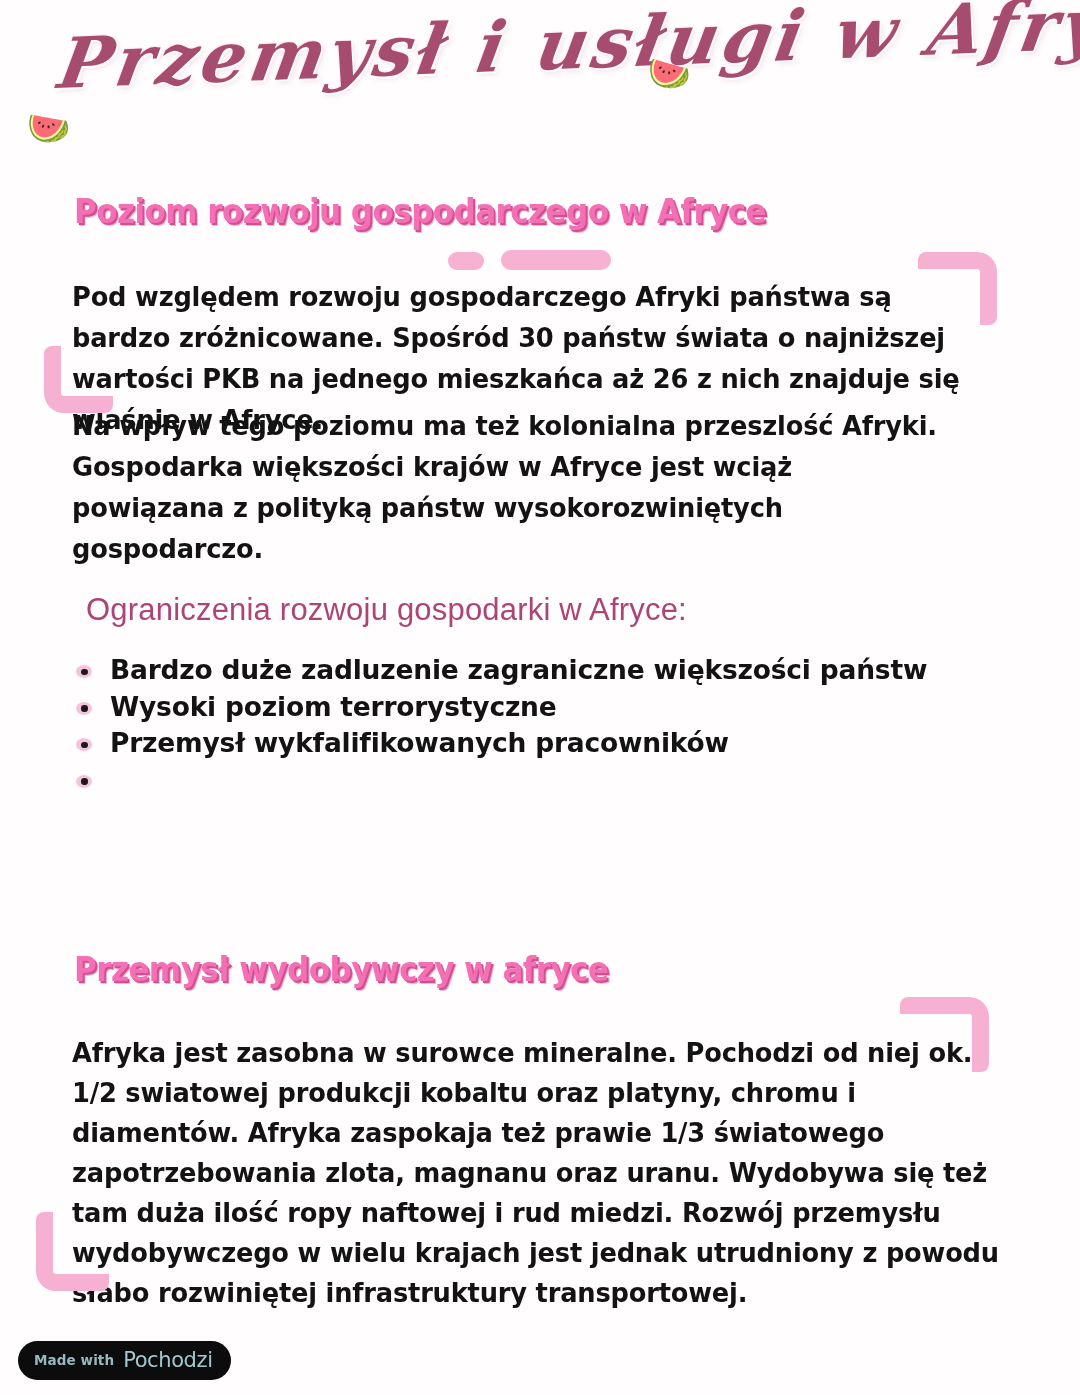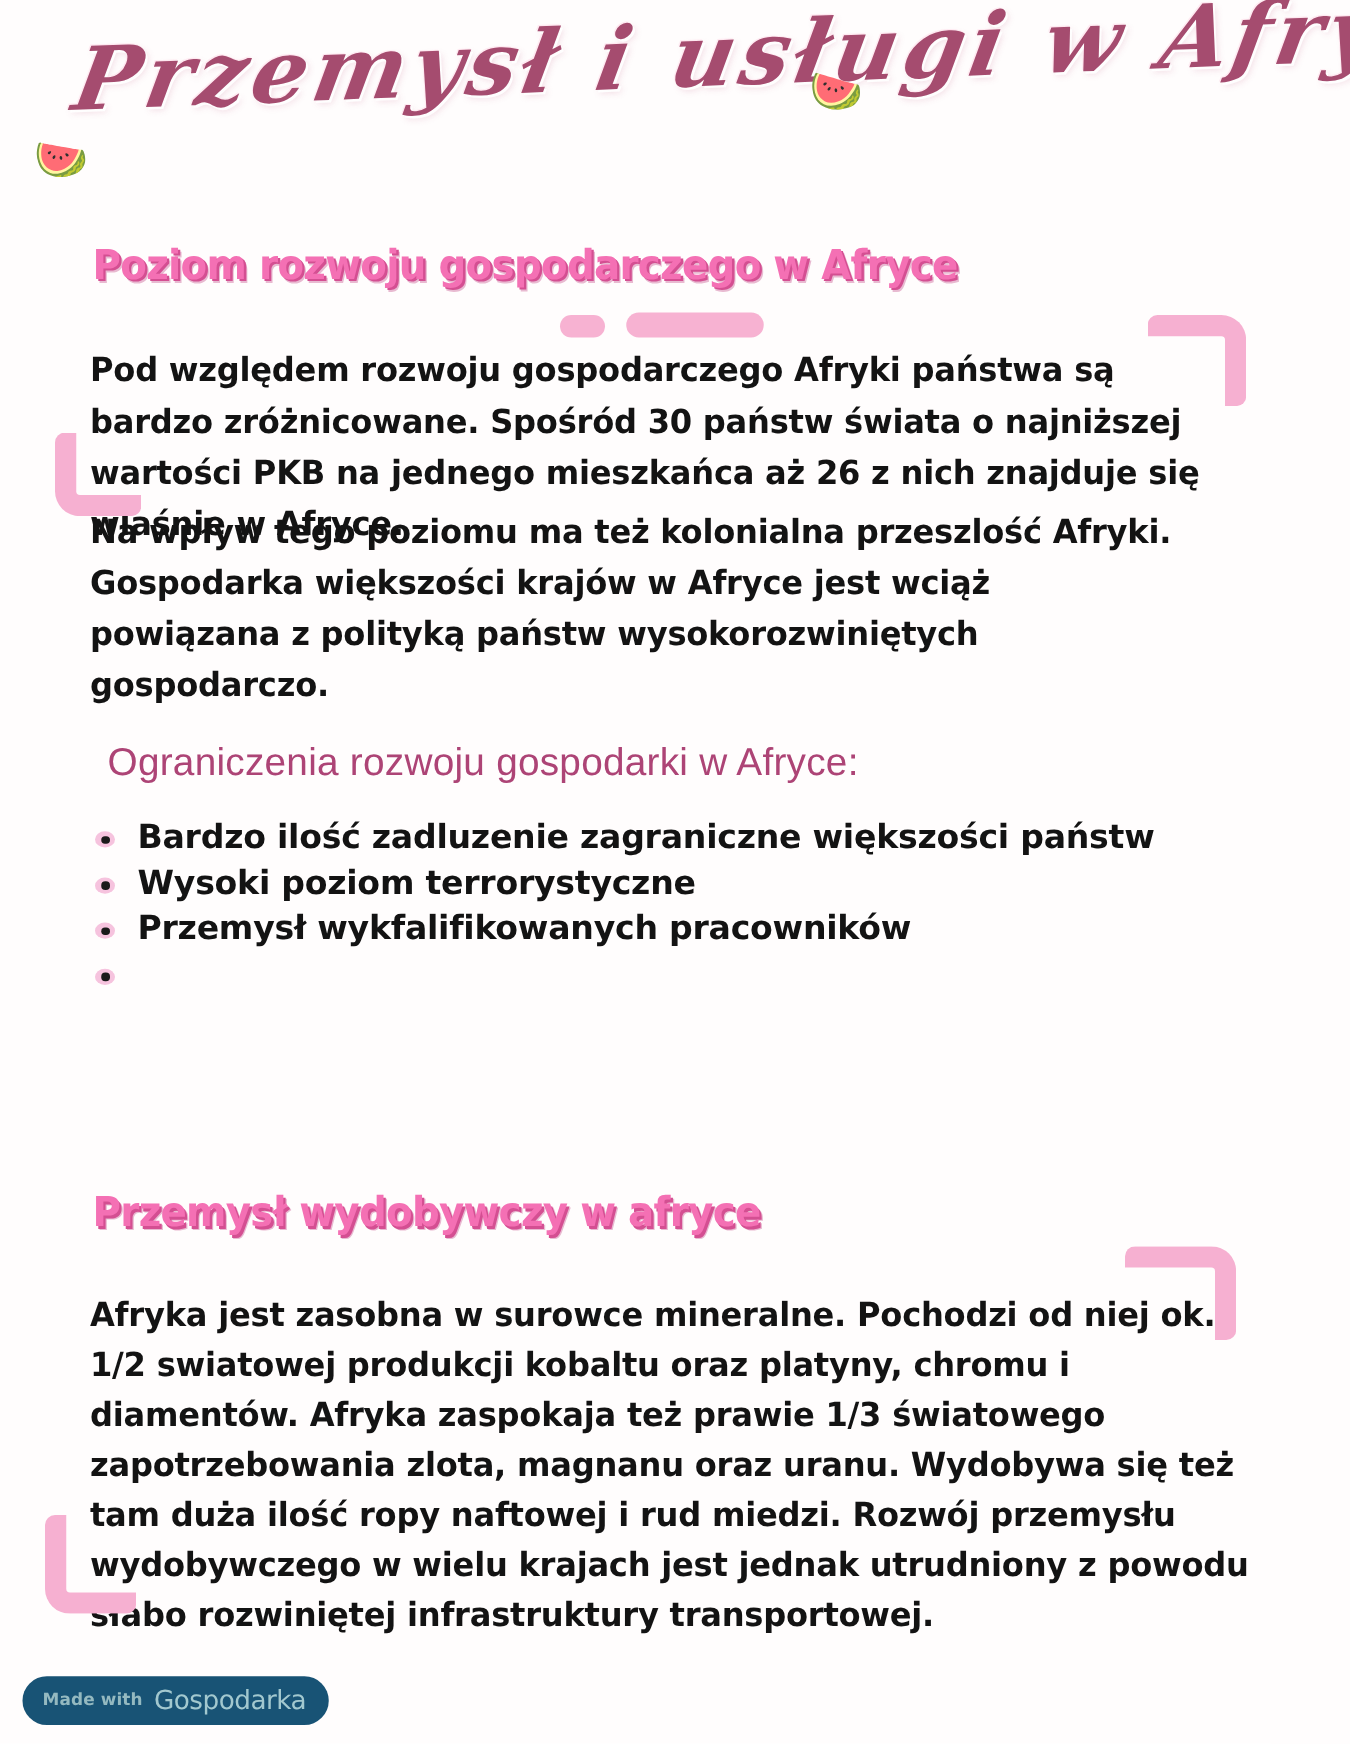--- a/index.html
+++ b/index.html
@@ -168,21 +168,21 @@
   
   .gn-badge {
     position: absolute;
     left: 18px;
     top: 1341px;
     display: flex;
     align-items: center;
     gap: 9px;
     padding: 7px 18px 8px 16px;
     border-radius: 22px;
-    background: #0c4a6e;
+    background: #000000;
     opacity: .95;
   }
   .gn-made {
     font-family: "DejaVu Sans", sans-serif;
     font-size: 13.5px;
     font-weight: 600;
     color: #8fb6bd;
     letter-spacing: .1px;
   }
   .gn-name {
@@ -208,21 +208,21 @@
 
   <div class="body-block" style="left:72px; top:276px; width:930px;">Pod względem rozwoju gospodarczego Afryki państwa są bardzo zróżnicowane. Spośród 30 państw świata o najniższej wartości PKB na jednego mieszkańca aż 26 z nich znajduje się wlaśnie w Afryce.</div>
 
   <div class="body-block" style="left:72px; top:405px; width:900px;">Na wpływ tego poziomu ma też kolonialna przeszlość Afryki. Gospodarka większości krajów w Afryce jest wciąż powiązana z polityką państw wysokorozwiniętych gospodarczo.</div>
 
   <div class="h-plain" style="left:86px; top:592px;">Ograniczenia rozwoju gospodarki w Afryce:</div>
 
   <ul class="bullets" style="left:66px; top:652px; width:900px;">
     <li>
       <span class="dot"></span>
-      <span>Bardzo ilość zadluzenie zagraniczne większości państw</span>
+      <span>Bardzo duże zadluzenie zagraniczne większości państw</span>
     </li>
     <li>
       <span class="dot"></span>
       <span>Wysoki poziom terrorystyczne</span>
     </li>
     <li>
       <span class="dot"></span>
       <span>Przemysł wykfalifikowanych pracowników</span>
     </li>
     <li>
@@ -240,16 +240,16 @@
   <div class="deco bracket bracket-tr" style="left:918px; top:252px; width:62px; height:56px;"></div>
 
   <div class="deco bracket bracket-bl" style="left:44px; top:346px; width:52px; height:50px;"></div>
 
   <div class="deco bracket bracket-tr" style="left:900px; top:997px; width:72px; height:58px;"></div>
 
   <div class="deco bracket bracket-bl" style="left:36px; top:1212px; width:56px; height:62px;"></div>
 
   <div class="gn-badge">
     <span class="gn-made">Made with</span>
-    <span class="gn-name">Gospodarka</span>
+    <span class="gn-name">Pochodzi</span>
   </div>
 
 </div>
 
 </body></html>

